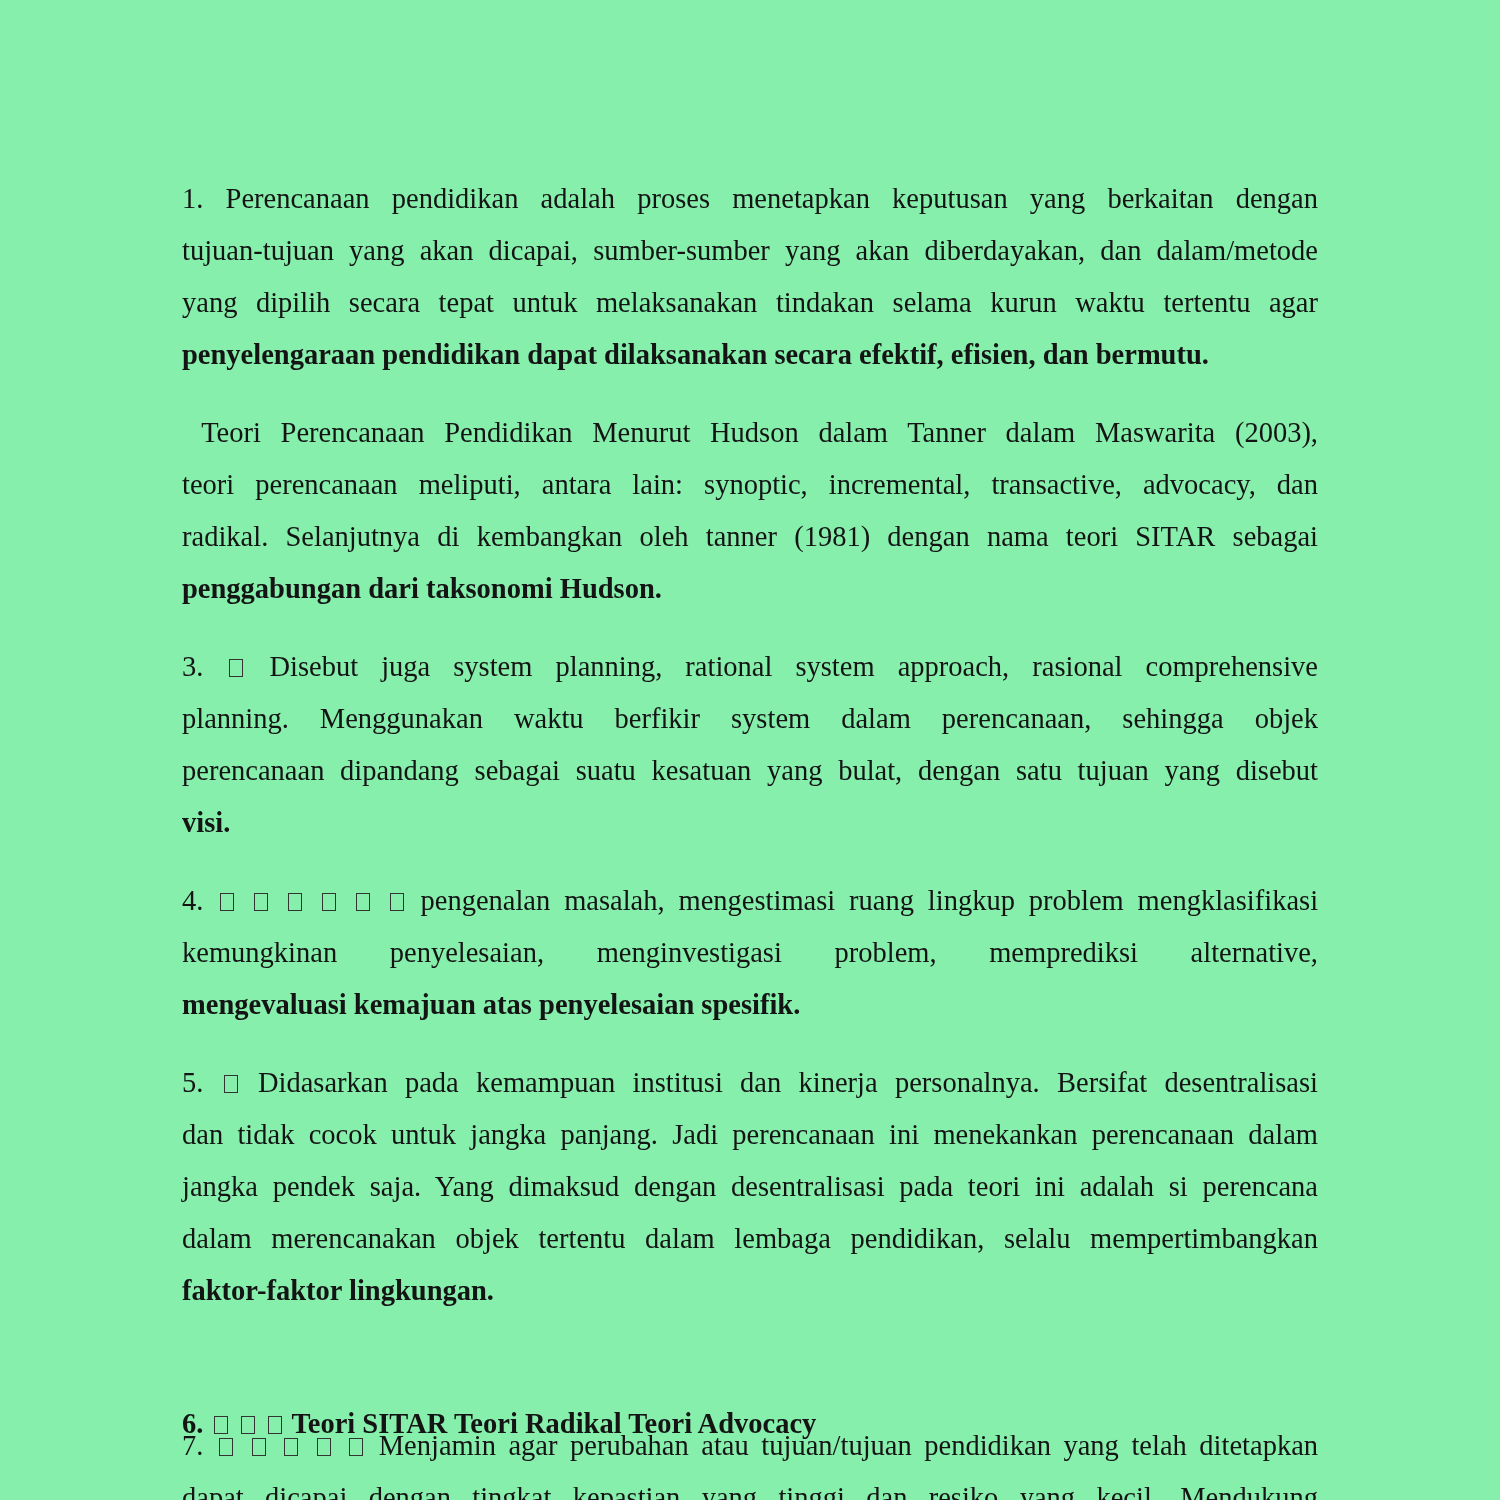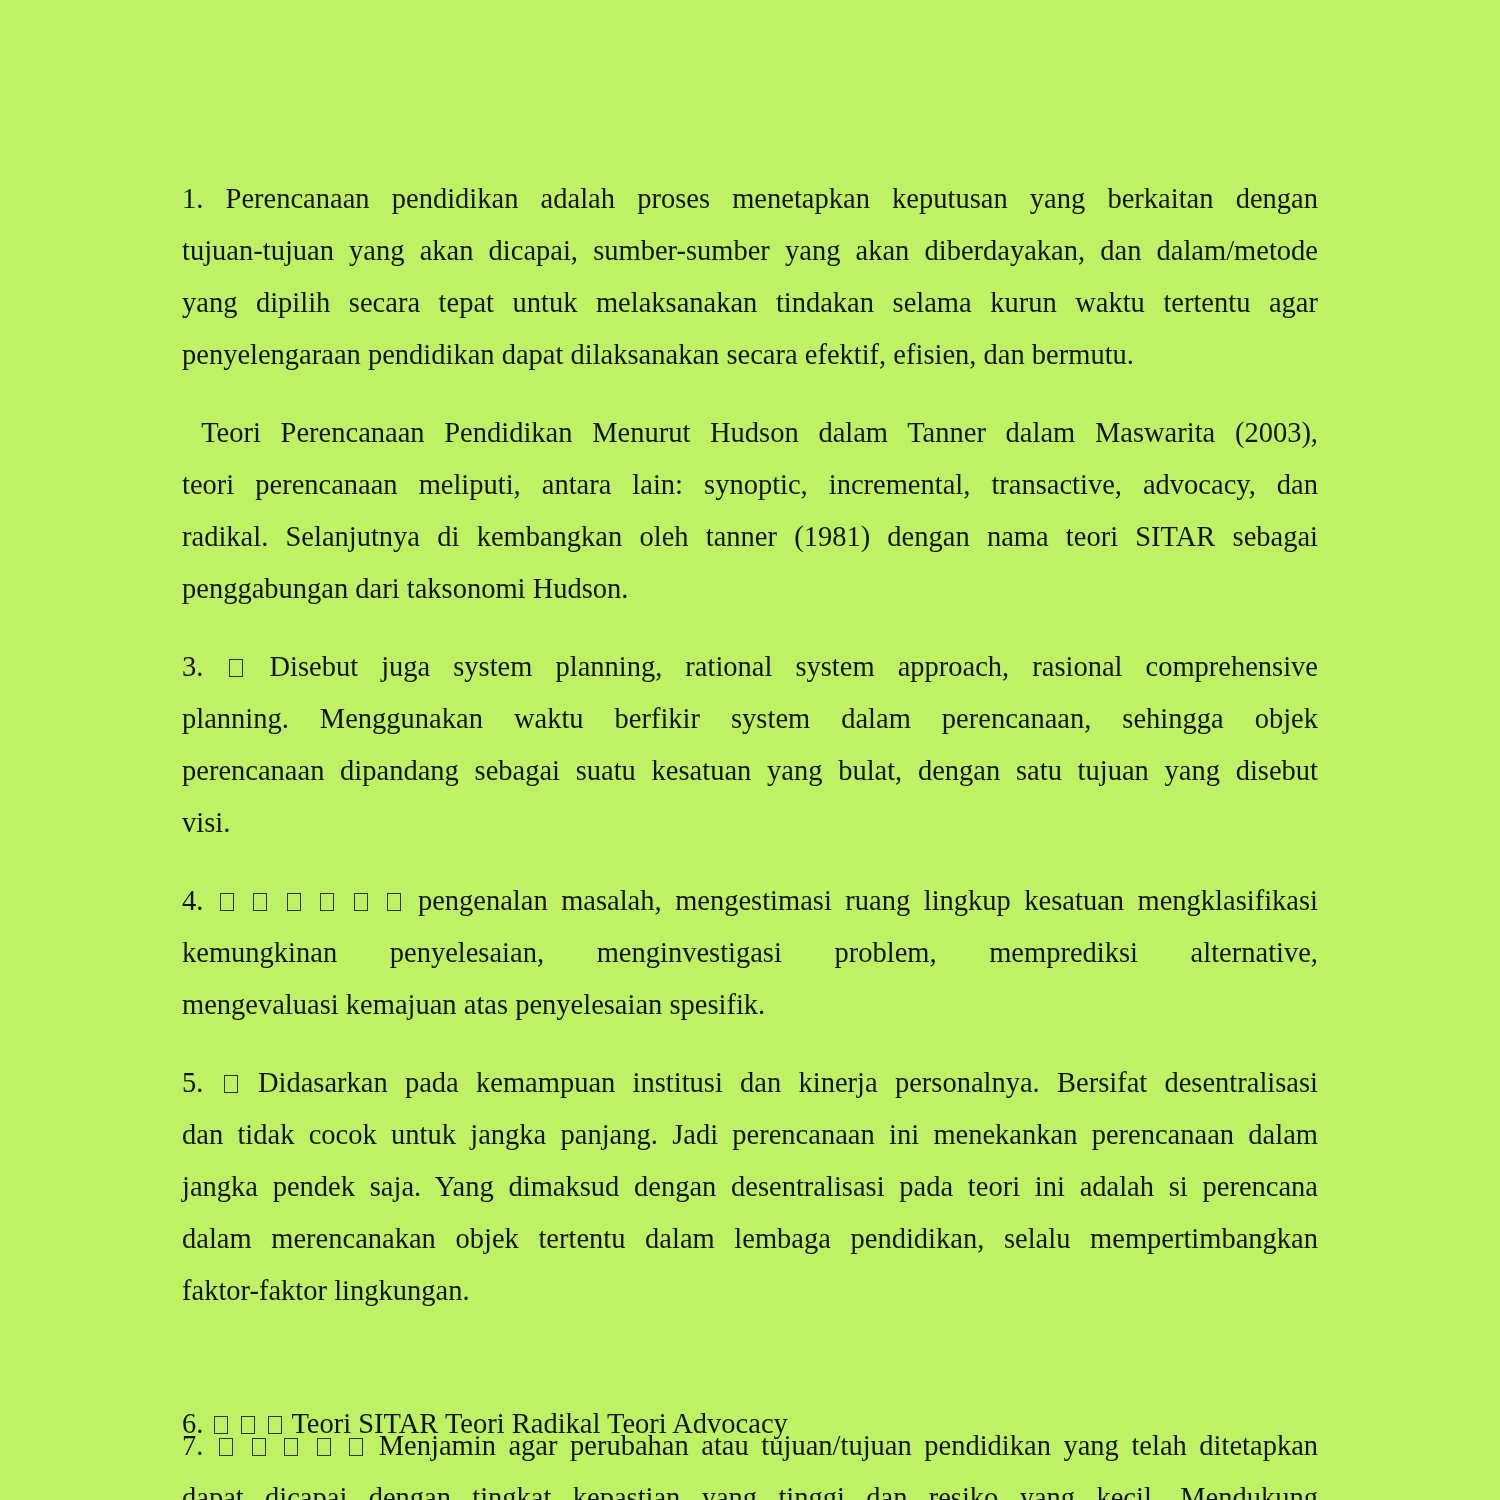--- a/index.html
+++ b/index.html
@@ -1,30 +1,30 @@
 <!DOCTYPE html>
 <html><head>
 <meta charset="utf-8">
 <style>
   html, body { margin: 0; padding: 0; background: #ffffff; }
   body { width: 1500px; height: 1500px; overflow: hidden; position: relative; }
-  .page { position: absolute; left: 0; top: 0; width: 1500px; height: 1500px; background: #bef264; }
+  .page { position: absolute; left: 0; top: 0; width: 1500px; height: 1500px; background: #86efac; }
   .line {
     position: absolute;
     left: 182px;
     width: 1136px;
     font-family: "Liberation Serif", serif;
     font-size: 28.5px;
     line-height: 36px;
     color: #141414;
     white-space: nowrap;
     text-align: justify;
     text-align-last: justify;
   }
-  .line.last { text-align-last: left; }
+  .line.last { text-align-last: left; font-weight: bold; }
   .box {
     display: inline-block;
     width: 14px; height: 18px;
     border: 1.3px solid #333;
     vertical-align: -1px;
     margin: 0 3px;
     box-sizing: border-box;
   }
 </style>
 </head>
@@ -47,21 +47,21 @@
   </div>
 
   <div>
     <div class="line" style="top:649px"><span>3.</span> <span class="box"></span> <span>Disebut juga system planning, rational system approach, rasional comprehensive</span></div>
     <div class="line" style="top:701px">planning. Menggunakan waktu berfikir system dalam perencanaan, sehingga objek</div>
     <div class="line" style="top:753px">perencanaan dipandang sebagai suatu kesatuan yang bulat, dengan satu tujuan yang disebut</div>
     <div class="line last" style="top:805px">visi.</div>
   </div>
 
   <div>
-    <div class="line" style="top:883px"><span>4.</span> <span class="box"></span> <span class="box"></span> <span class="box"></span> <span class="box"></span> <span class="box"></span> <span class="box"></span> <span>pengenalan masalah, mengestimasi ruang lingkup kesatuan mengklasifikasi</span></div>
+    <div class="line" style="top:883px"><span>4.</span> <span class="box"></span> <span class="box"></span> <span class="box"></span> <span class="box"></span> <span class="box"></span> <span class="box"></span> <span>pengenalan masalah, mengestimasi ruang lingkup problem mengklasifikasi</span></div>
     <div class="line" style="top:935px">kemungkinan penyelesaian, menginvestigasi problem, memprediksi alternative,</div>
     <div class="line last" style="top:987px">mengevaluasi kemajuan atas penyelesaian spesifik.</div>
   </div>
 
   <div>
     <div class="line" style="top:1065px"><span>5.</span> <span class="box"></span> <span>Didasarkan pada kemampuan institusi dan kinerja personalnya. Bersifat desentralisasi</span></div>
     <div class="line" style="top:1117px">dan tidak cocok untuk jangka panjang. Jadi perencanaan ini menekankan perencanaan dalam</div>
     <div class="line" style="top:1169px">jangka pendek saja. Yang dimaksud dengan desentralisasi pada teori ini adalah si perencana</div>
     <div class="line" style="top:1221px">dalam merencanakan objek tertentu dalam lembaga pendidikan, selalu mempertimbangkan</div>
     <div class="line last" style="top:1273px">faktor-faktor lingkungan.</div>

